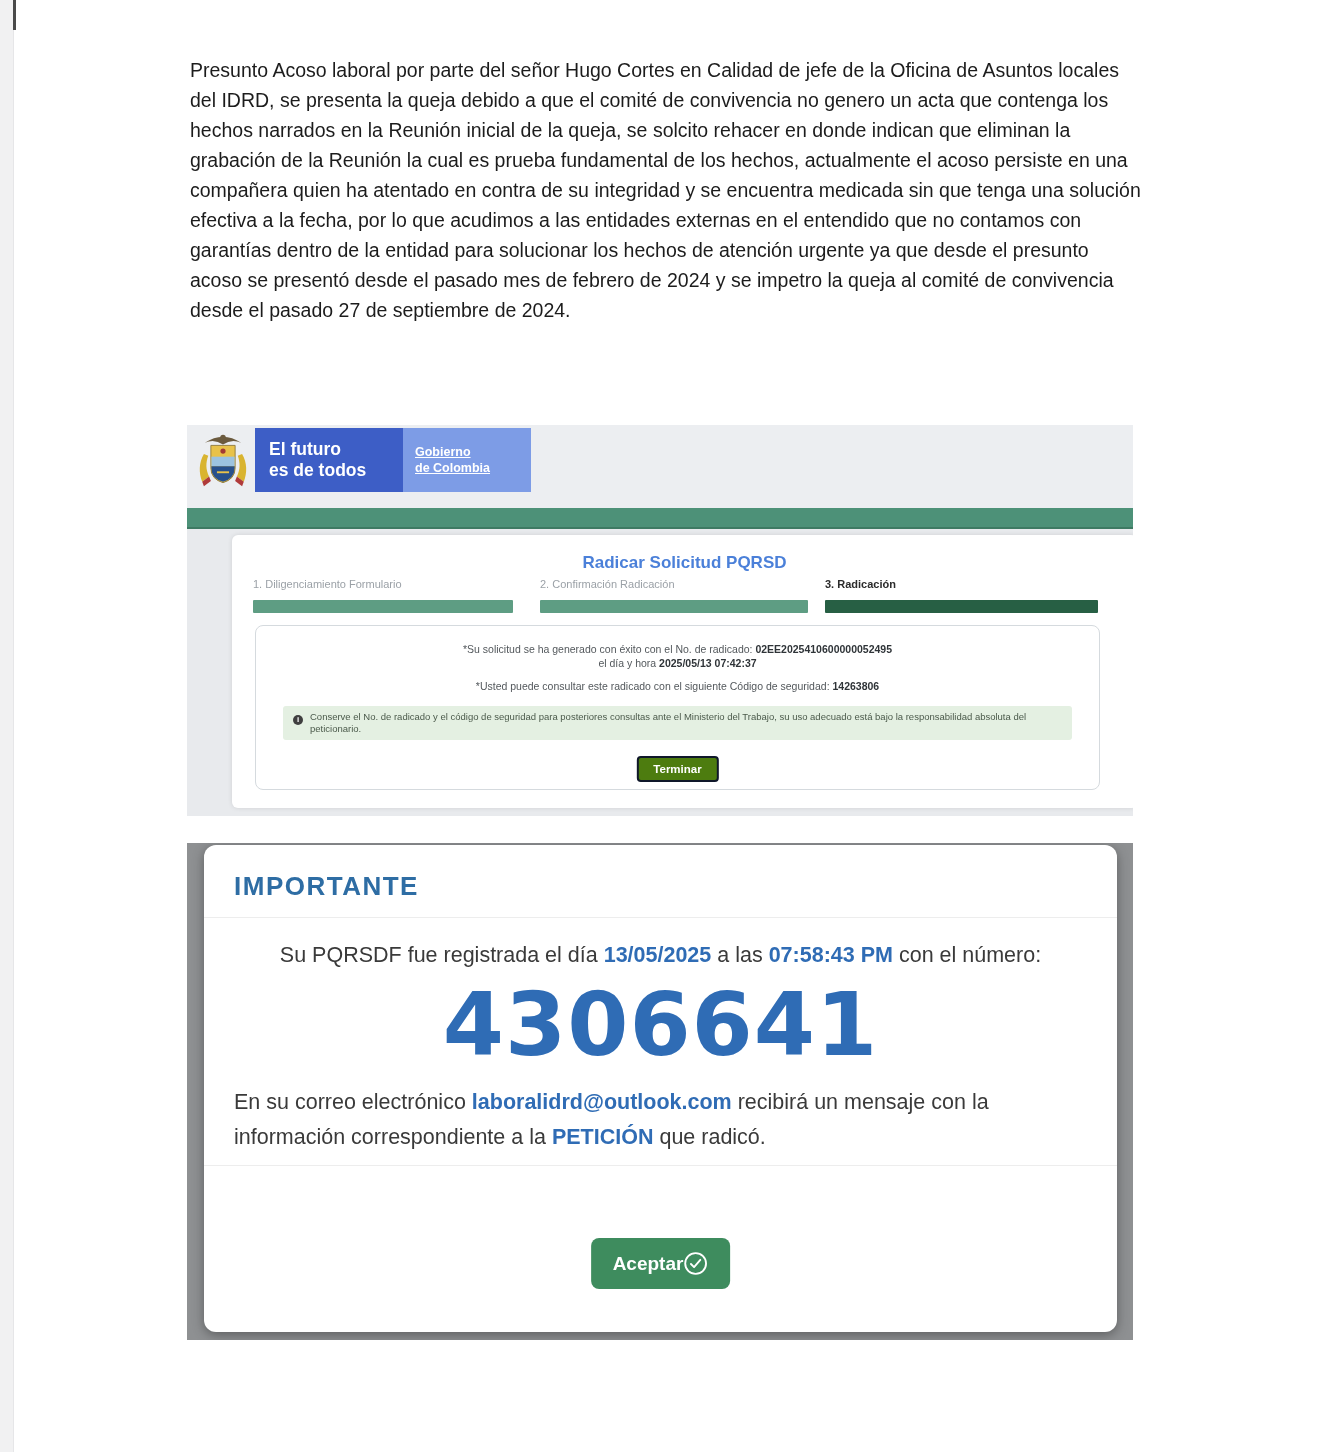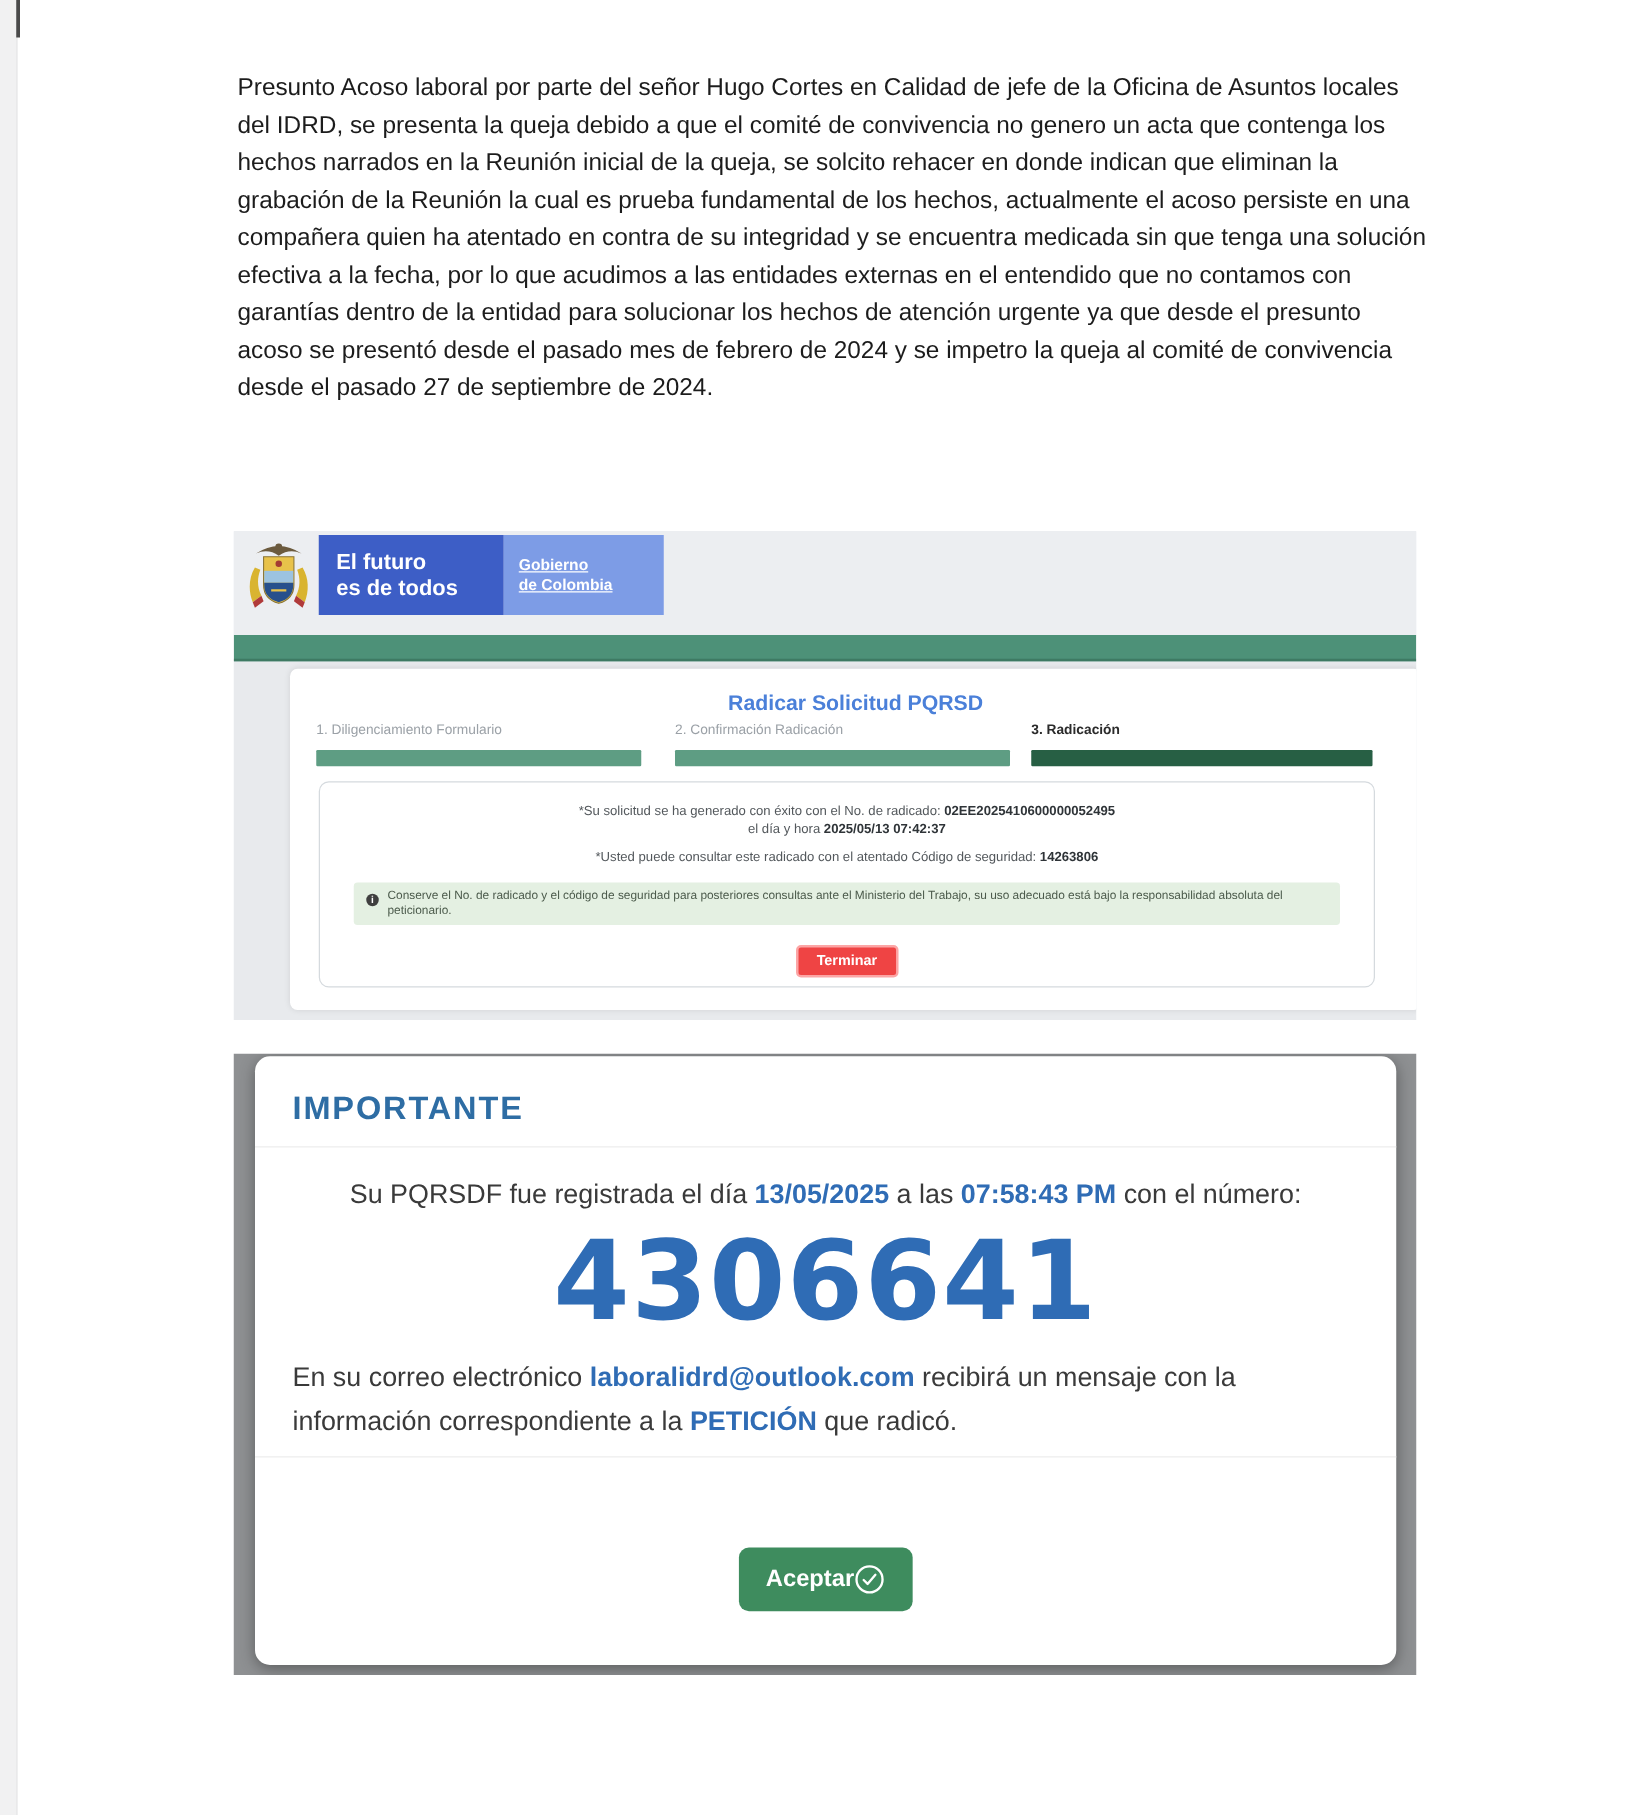--- a/index.html
+++ b/index.html
@@ -61,21 +61,21 @@
     position:absolute;left:27px;top:80px;width:789px;min-height:24px;
     background:#e4f0e2;border-radius:3px;padding:5px 10px;box-sizing:border-box;
     font-size:9.5px;line-height:12px;color:#4b5a4b;display:flex;gap:7px;align-items:flex-start;
   }
   .info-icon{
     flex:0 0 auto;width:10px;height:10px;border-radius:50%;background:#3f3f3f;color:#fff;
     font-size:8px;line-height:10px;text-align:center;font-weight:bold;margin-top:4px;font-style:normal;
   }
   .terminar-btn{
     position:absolute;left:50%;top:130px;transform:translateX(-50%);
-    background:#ef4444;border:2px solid #fca5a5;border-radius:4px;color:#fff;
+    background:#4d7c0f;border:2px solid #0f172a;border-radius:4px;color:#fff;
     font-family:"Liberation Sans",sans-serif;font-weight:bold;font-size:11.5px;
     padding:5px 15px;cursor:pointer;
   }
 
   
   .shot2{position:absolute;left:187px;top:843px;width:946px;height:497px;background:#8e9092;overflow:hidden;}
   .frag{position:absolute;font-size:15px;color:#2e2e2e;font-weight:bold;white-space:nowrap;margin-left:43px;} 
 
   .modal{
     position:absolute;left:17px;top:2px;width:913px;height:487px;background:#ffffff;
@@ -152,21 +152,21 @@
       <div class="step-bar bar1"></div>
       <div class="step-bar bar2"></div>
       <div class="step-bar active bar3"></div>
 
       <div class="inner-box">
         <div class="result-text">
           <span>*Su solicitud se ha generado con éxito con el No. de radicado: </span><b>02EE2025410600000052495</b><br>
           <span>el día y hora </span><b>2025/05/13 07:42:37</b>
         </div>
         <div class="result-line3">
-          <span>*Usted puede consultar este radicado con el atentado Código de seguridad: </span><b>14263806</b>
+          <span>*Usted puede consultar este radicado con el siguiente Código de seguridad: </span><b>14263806</b>
         </div>
         <div class="notice">
           <i class="info-icon">i</i>
           <span>Conserve el No. de radicado y el código de seguridad para posteriores consultas ante el Ministerio del Trabajo, su uso adecuado está bajo la responsabilidad absoluta del peticionario.</span>
         </div>
         <button class="terminar-btn">Terminar</button>
       </div>
     </div>
   </div>
 

